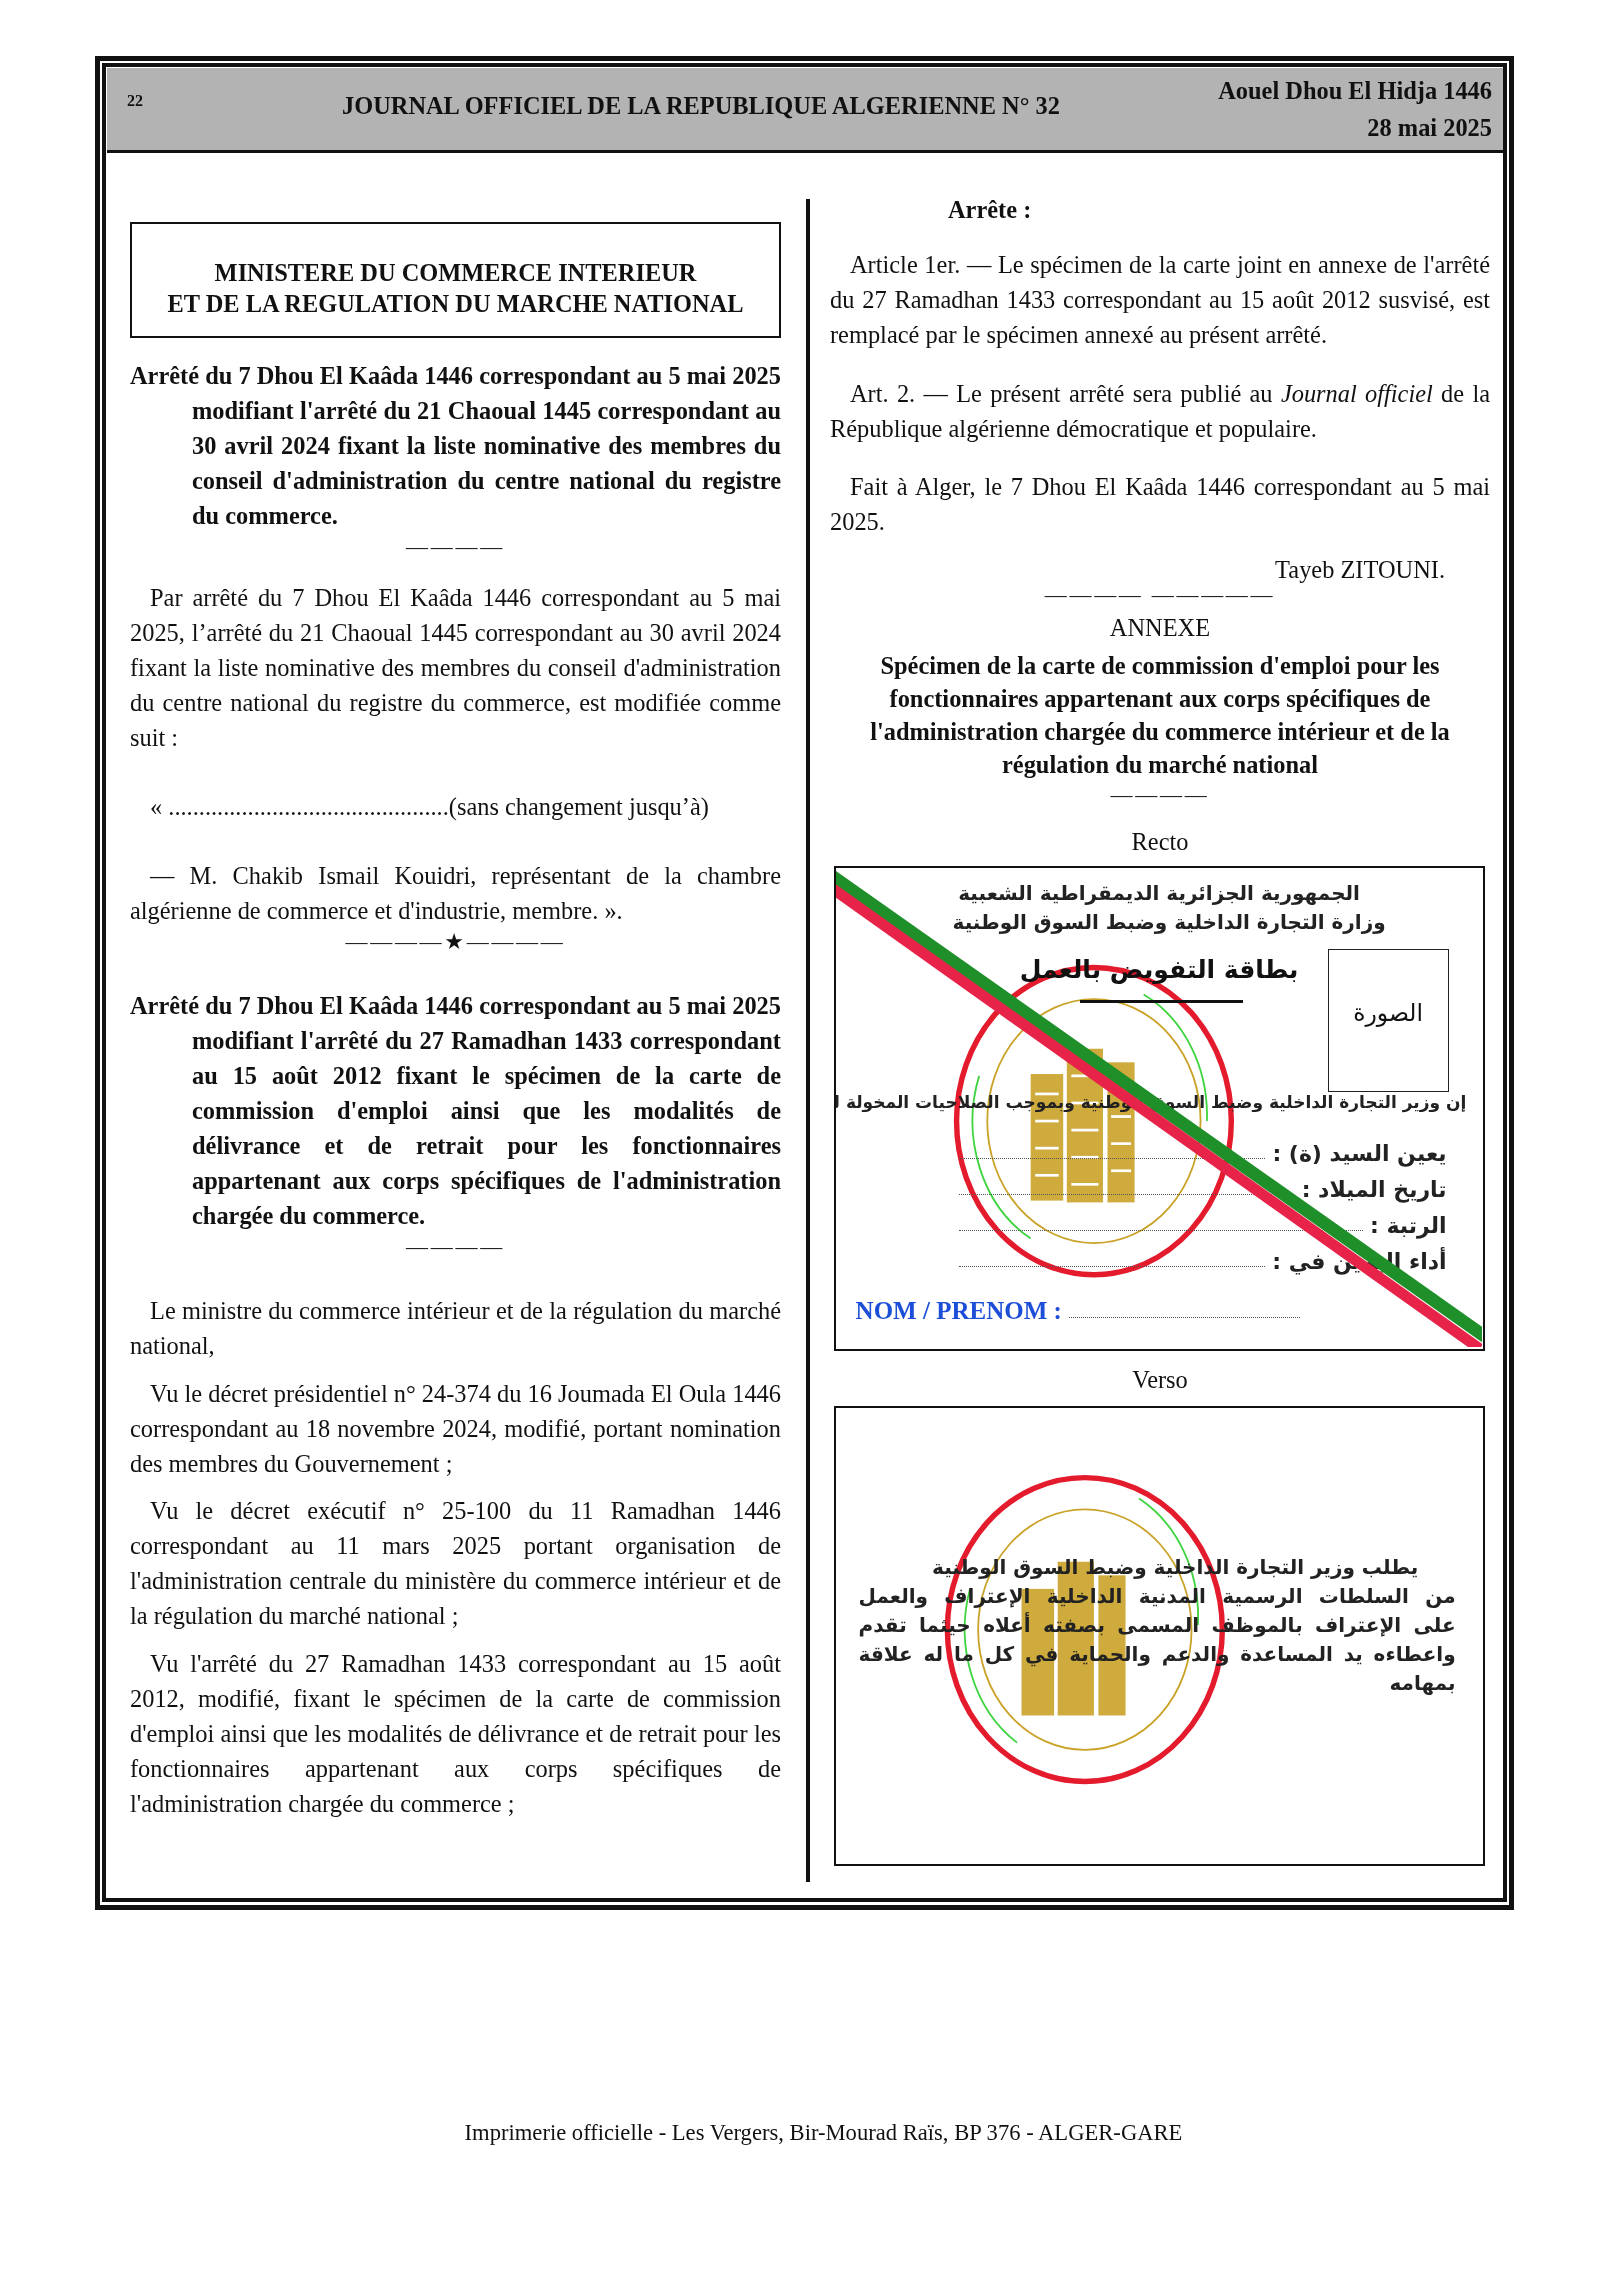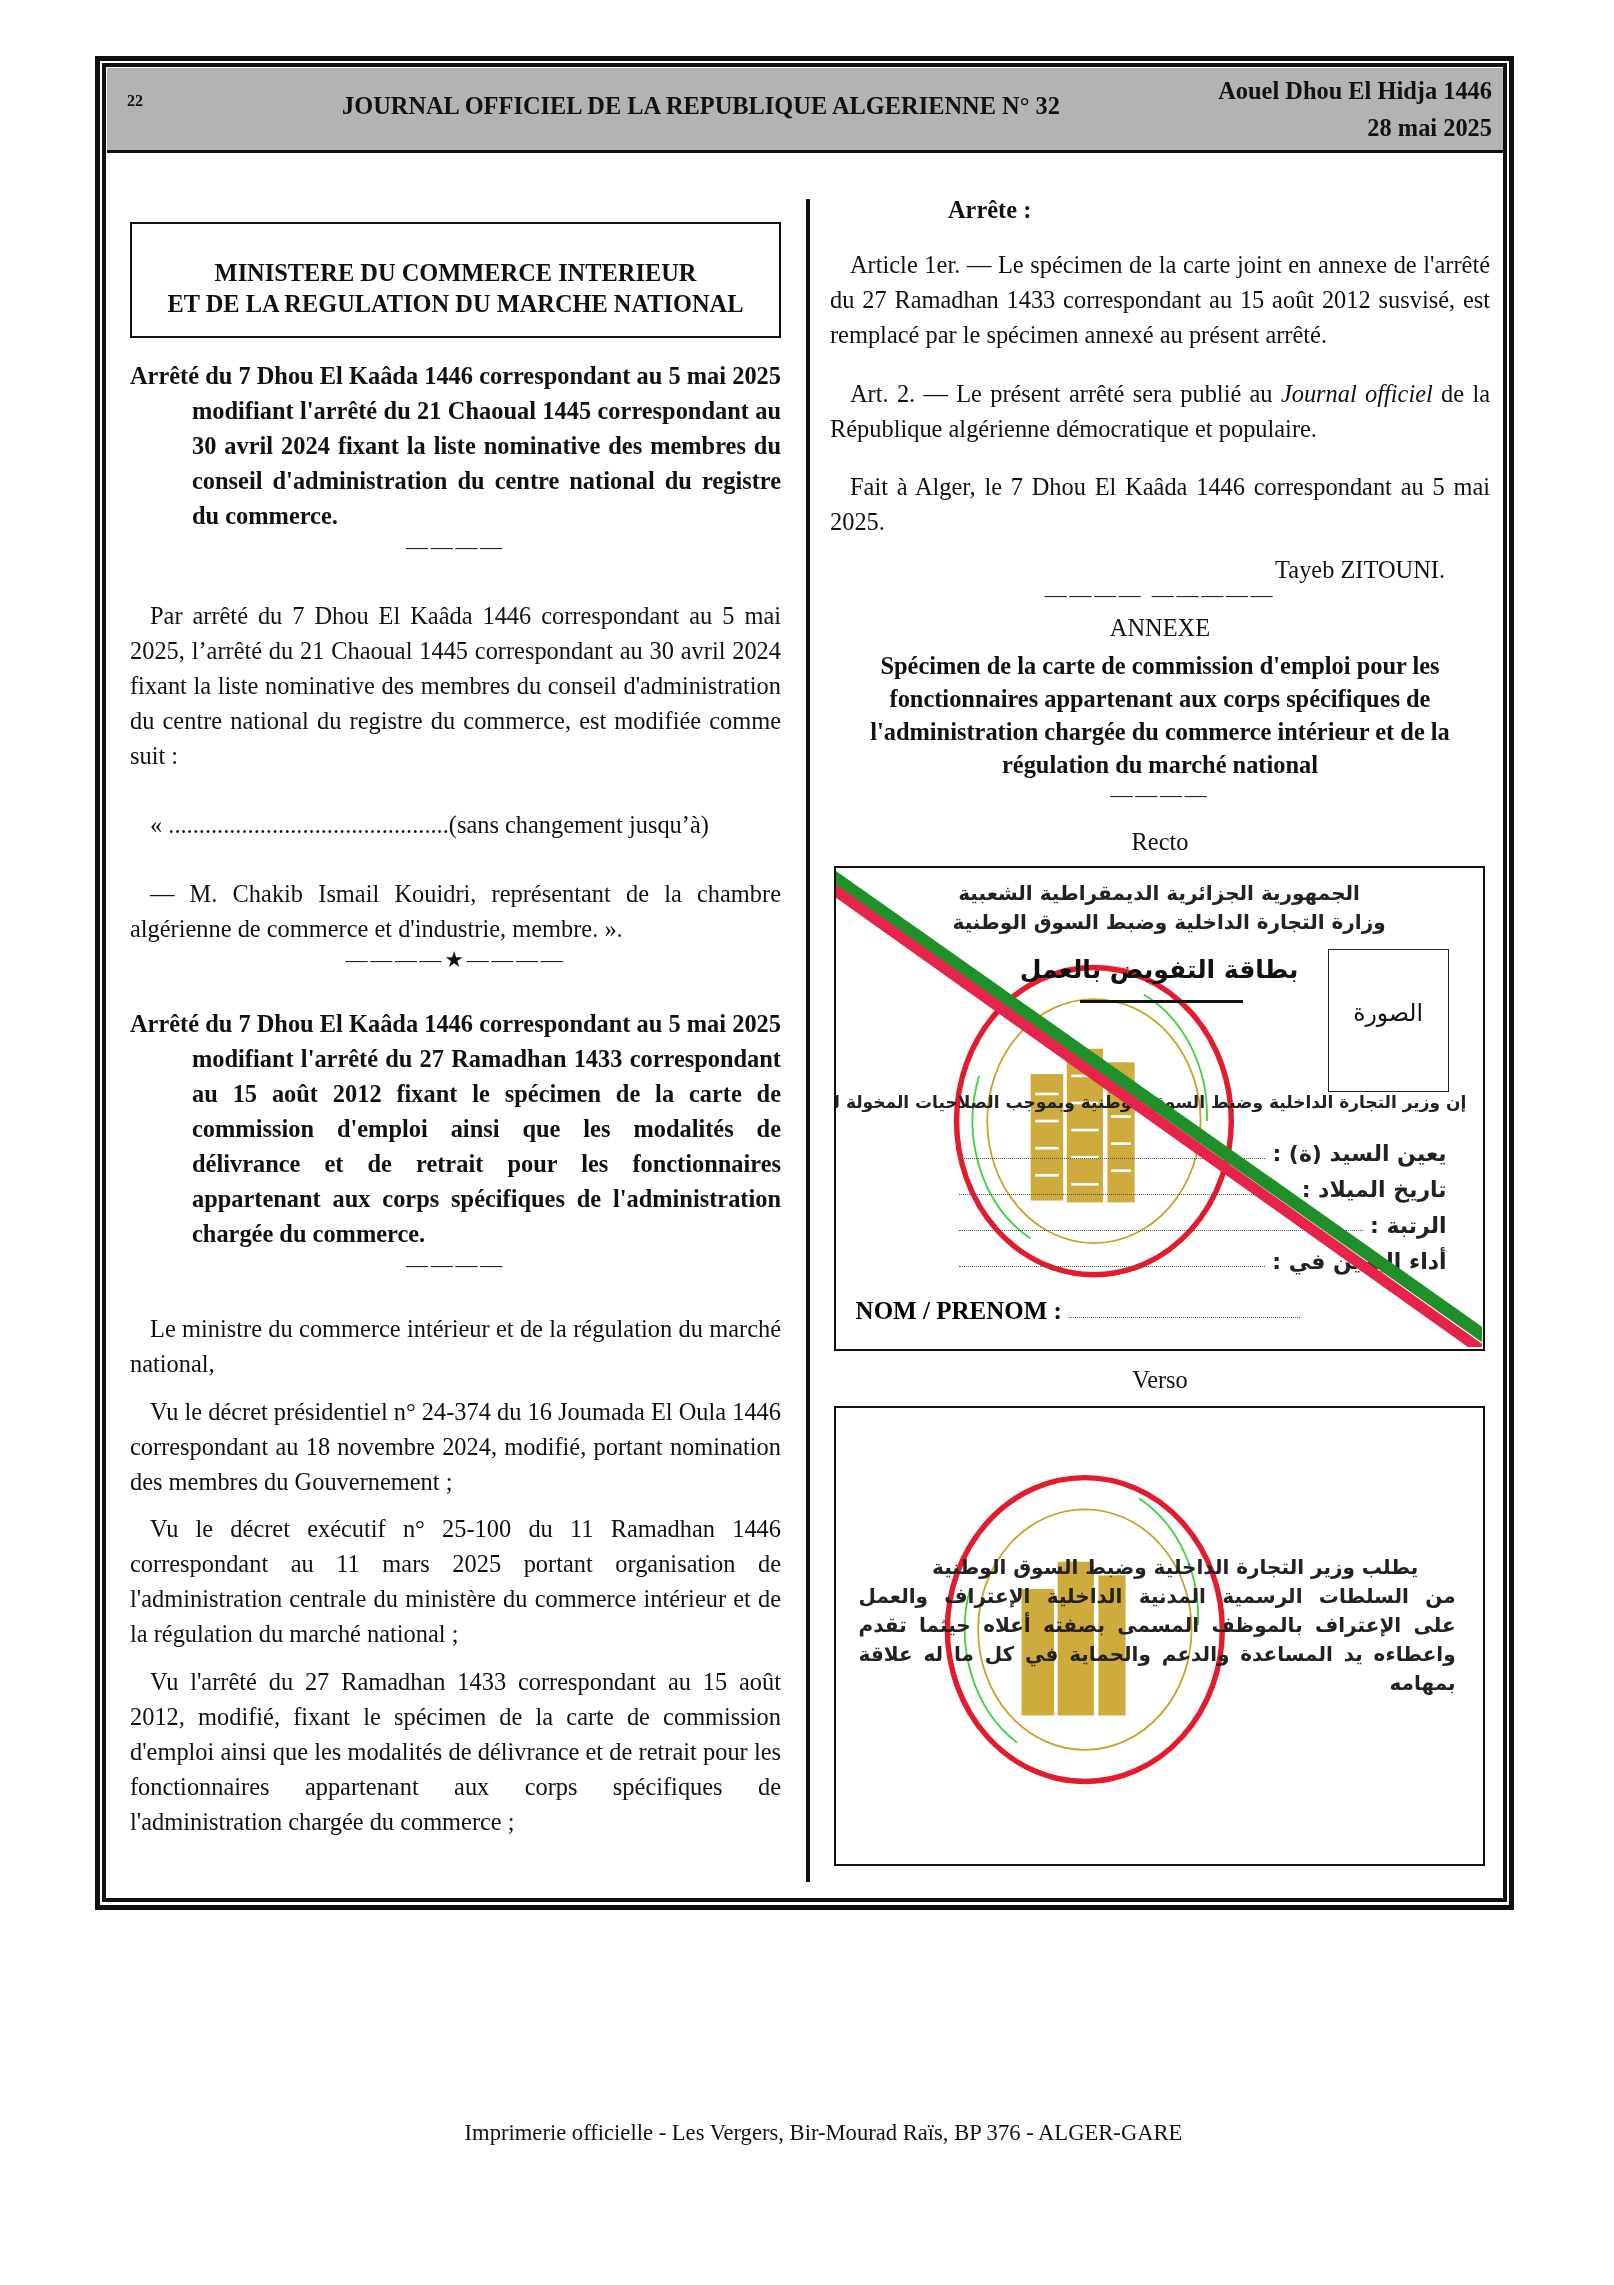--- a/index.html
+++ b/index.html
@@ -46,21 +46,21 @@
 
 <div class="col-left">
   <div class="ministry-box">
     <div>MINISTERE DU COMMERCE INTERIEUR</div>
     <div>ET DE LA REGULATION DU MARCHE NATIONAL</div>
   </div>
 
   <p class="bold-head" style="margin-top:20px;">Arrêté  du 7 Dhou El Kaâda 1446 correspondant au 5 mai 2025 modifiant l'arrêté du 21 Chaoual 1445 correspondant au 30 avril 2024 fixant la liste nominative des membres du conseil d'administration du centre national du registre du commerce.</p>
   <div class="sep">————</div>
 
-  <p class="ind" style="margin-top:38px;">Par arrêté du 7 Dhou El Kaâda 1446 correspondant au 5 mai 2025, l’arrêté du 21  Chaoual  1445 correspondant au 30 avril 2024 fixant la liste nominative des membres du conseil d'administration du centre national du registre du commerce, est modifiée comme suit :</p>
+  <p class="ind" style="margin-top:20px;">Par arrêté du 7 Dhou El Kaâda 1446 correspondant au 5 mai 2025, l’arrêté du 21  Chaoual  1445 correspondant au 30 avril 2024 fixant la liste nominative des membres du conseil d'administration du centre national du registre du commerce, est modifiée comme suit :</p>
   <p class="ind" style="margin-top:34px;">« ..............................................(sans changement jusqu’à)</p>
   <p class="ind" style="margin-top:34px;">— M. Chakib Ismail Kouidri, représentant de la chambre algérienne de commerce et d'industrie, membre. ».</p>
   <div class="sep">————★————</div>
 
   <p class="bold-head" style="margin-top:33px;">Arrêté du 7 Dhou El Kaâda 1446 correspondant au 5 mai 2025 modifiant l'arrêté du 27 Ramadhan 1433 correspondant au 15 août 2012 fixant le spécimen de la carte de commission d'emploi ainsi que les modalités de délivrance et de retrait pour les fonctionnaires appartenant aux corps spécifiques de l'administration chargée du commerce.</p>
   <div class="sep">————</div>
 
   <p class="ind" style="margin-top:33px;">Le ministre du commerce intérieur et de la régulation du marché national,</p>
   <p class="ind" style="margin-top:12.7px;">Vu le décret présidentiel n° 24-374 du 16 Joumada El Oula 1446 correspondant au 18 novembre 2024, modifié, portant nomination des membres du Gouvernement ;</p>
   <p class="ind" style="margin-top:12.7px;">Vu le décret exécutif n° 25-100 du 11 Ramadhan 1446 correspondant au 11 mars 2025 portant organisation de l'administration centrale du ministère du commerce intérieur et de la régulation du marché national ;</p>
@@ -131,21 +131,21 @@
         <div style="flex:1; border-bottom:1.8px dotted #555; margin:0 7.2px 7.2px 0;"></div>
         <span class="ar" style="font-size:22px;">الرتبة :</span>
       </div>
       <div style="display:flex; align-items:flex-end; height:36px;">
         <div style="flex:1; border-bottom:1.8px dotted #555; margin:0 7.2px 7.2px 0;"></div>
         <span class="ar" style="font-size:22px;">أداء اليمين في :</span>
       </div>
     </div>
 
     <div style="position:absolute; left:20px; top:429px; display:flex; align-items:flex-end;">
-      <span style="font-family:'Liberation Serif', serif; font-weight:bold; font-size:25px; color:#000000;">NOM / PRENOM :</span>
+      <span style="font-family:'Liberation Serif', serif; font-weight:bold; font-size:25px; color:#1d4ed8;">NOM / PRENOM :</span>
       <span style="display:inline-block; width:231px; border-bottom:1.8px dotted #555; margin:0 0 7.2px 7.2px;"></span>
     </div>
 
     <svg width="646" height="479" style="position:absolute;left:0;top:0;" viewBox="0 0 714 530">
       <line x1="-10" y1="5" x2="720" y2="520" stroke="#1f8f2a" stroke-width="14"></line>
       <line x1="-14" y1="16" x2="712" y2="532" stroke="#e8234a" stroke-width="12"></line>
     </svg>
   </div>
 
   <p class="ctr" style="margin-top:11px;">Verso</p>

